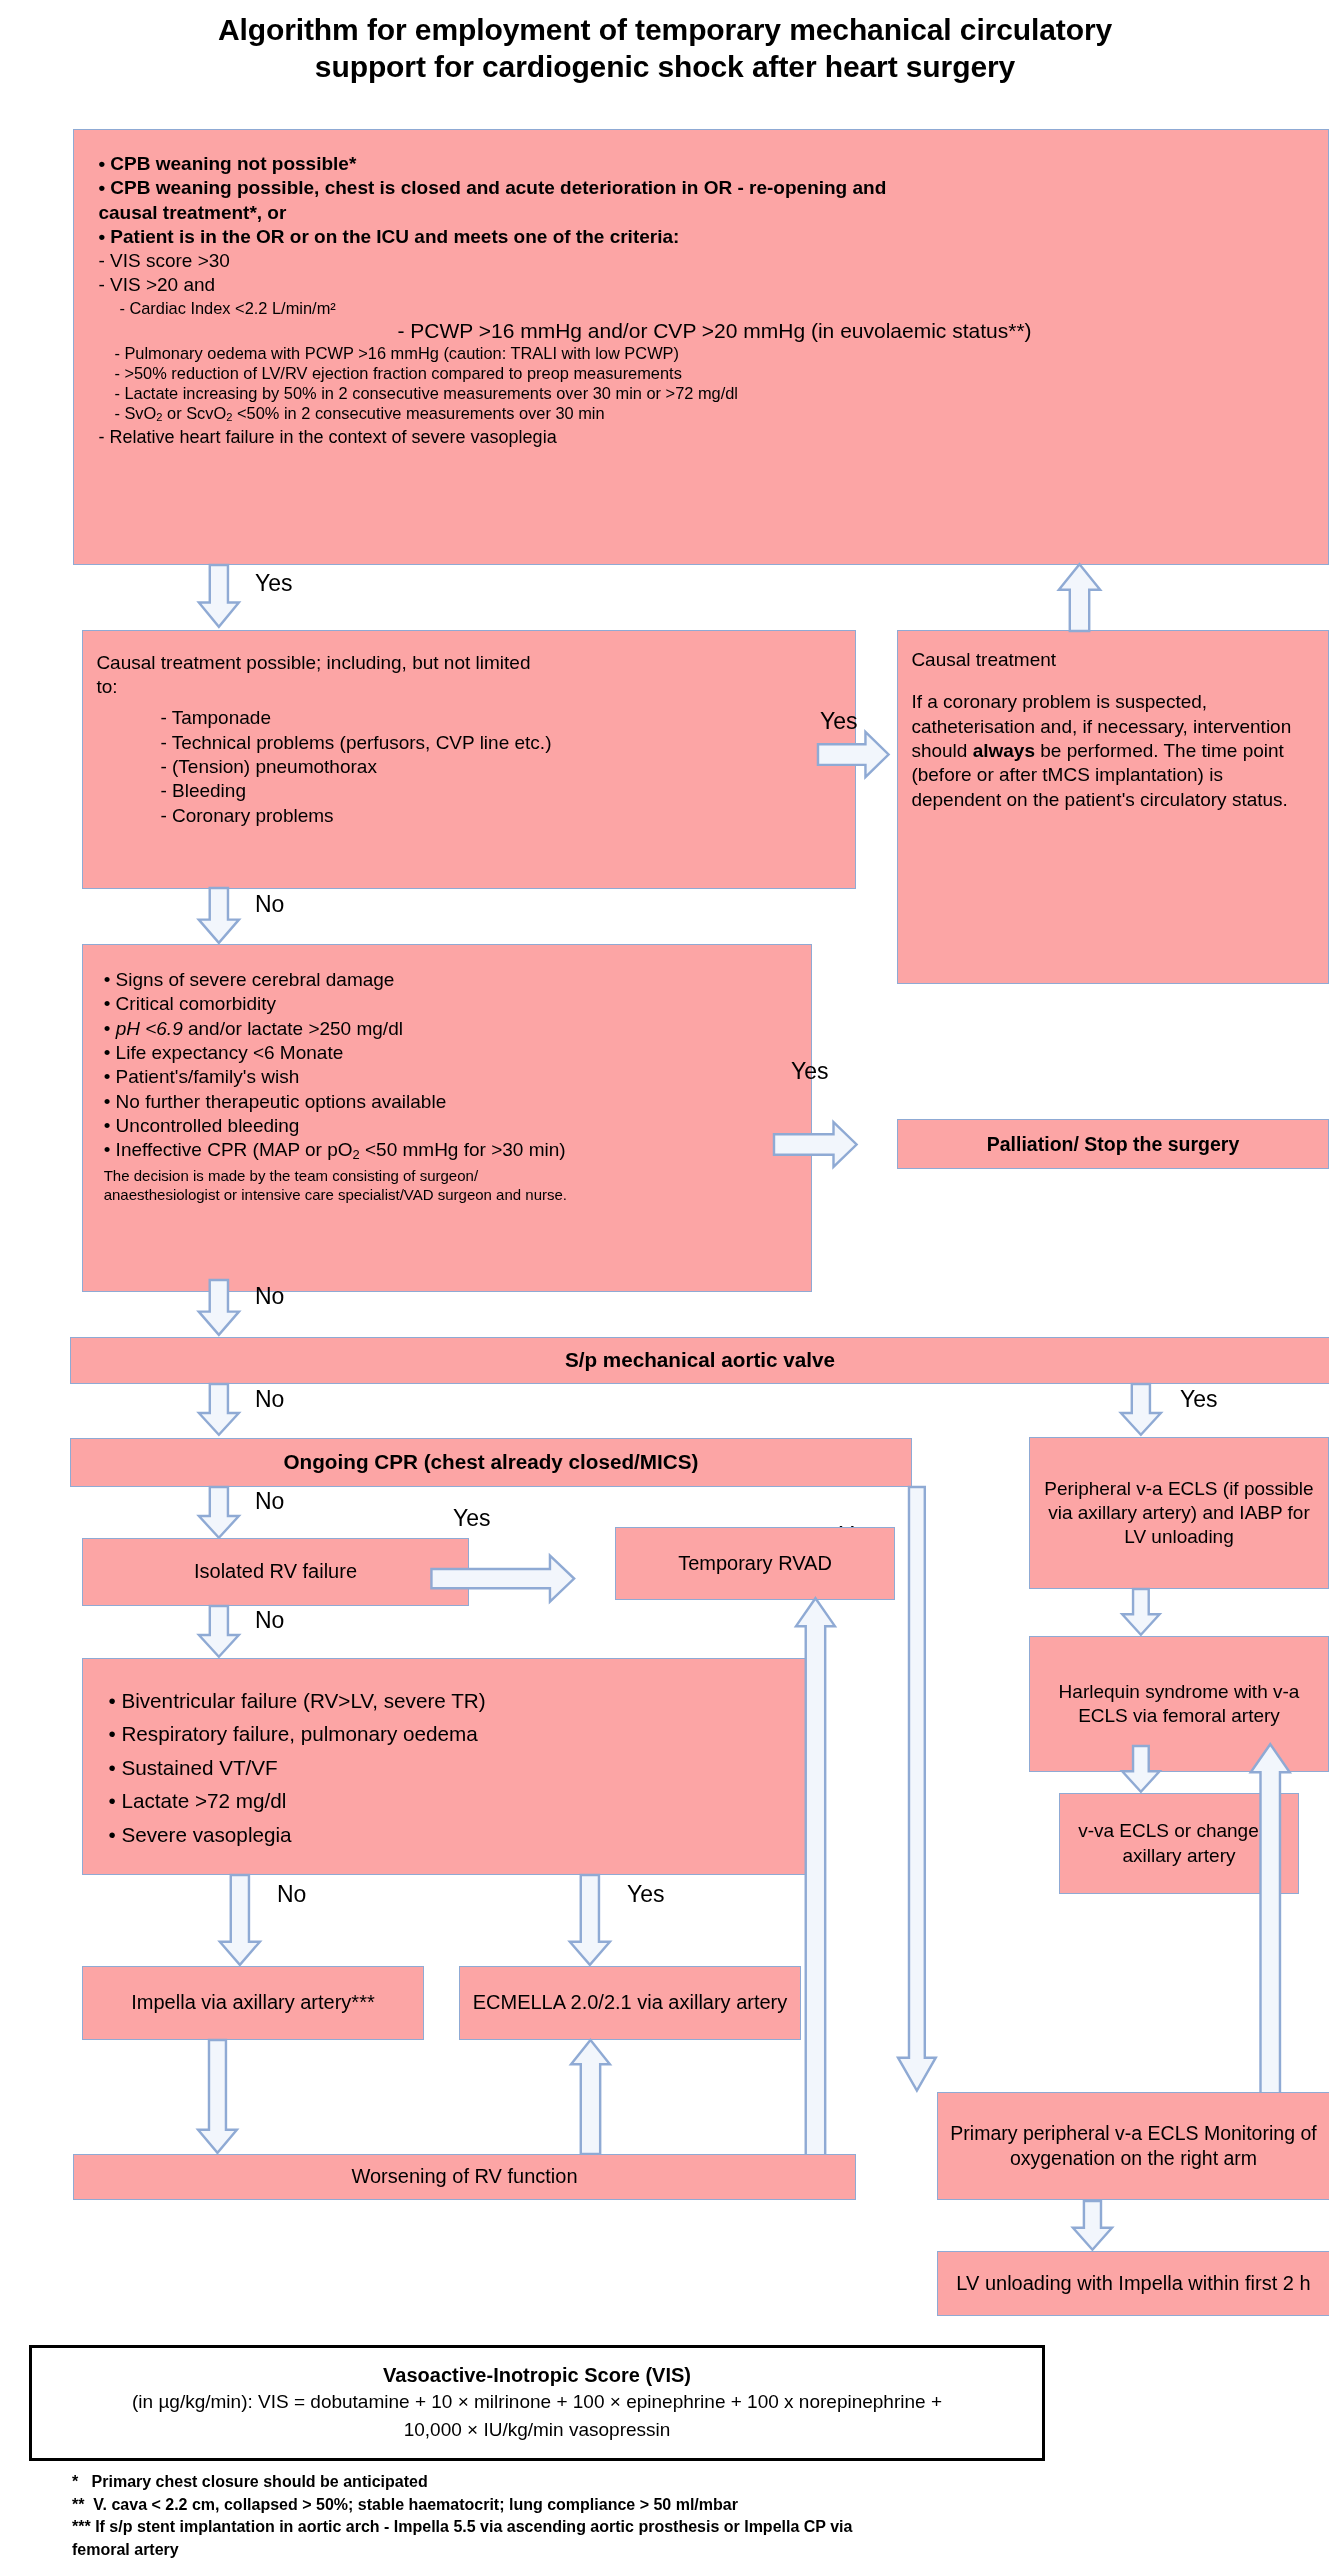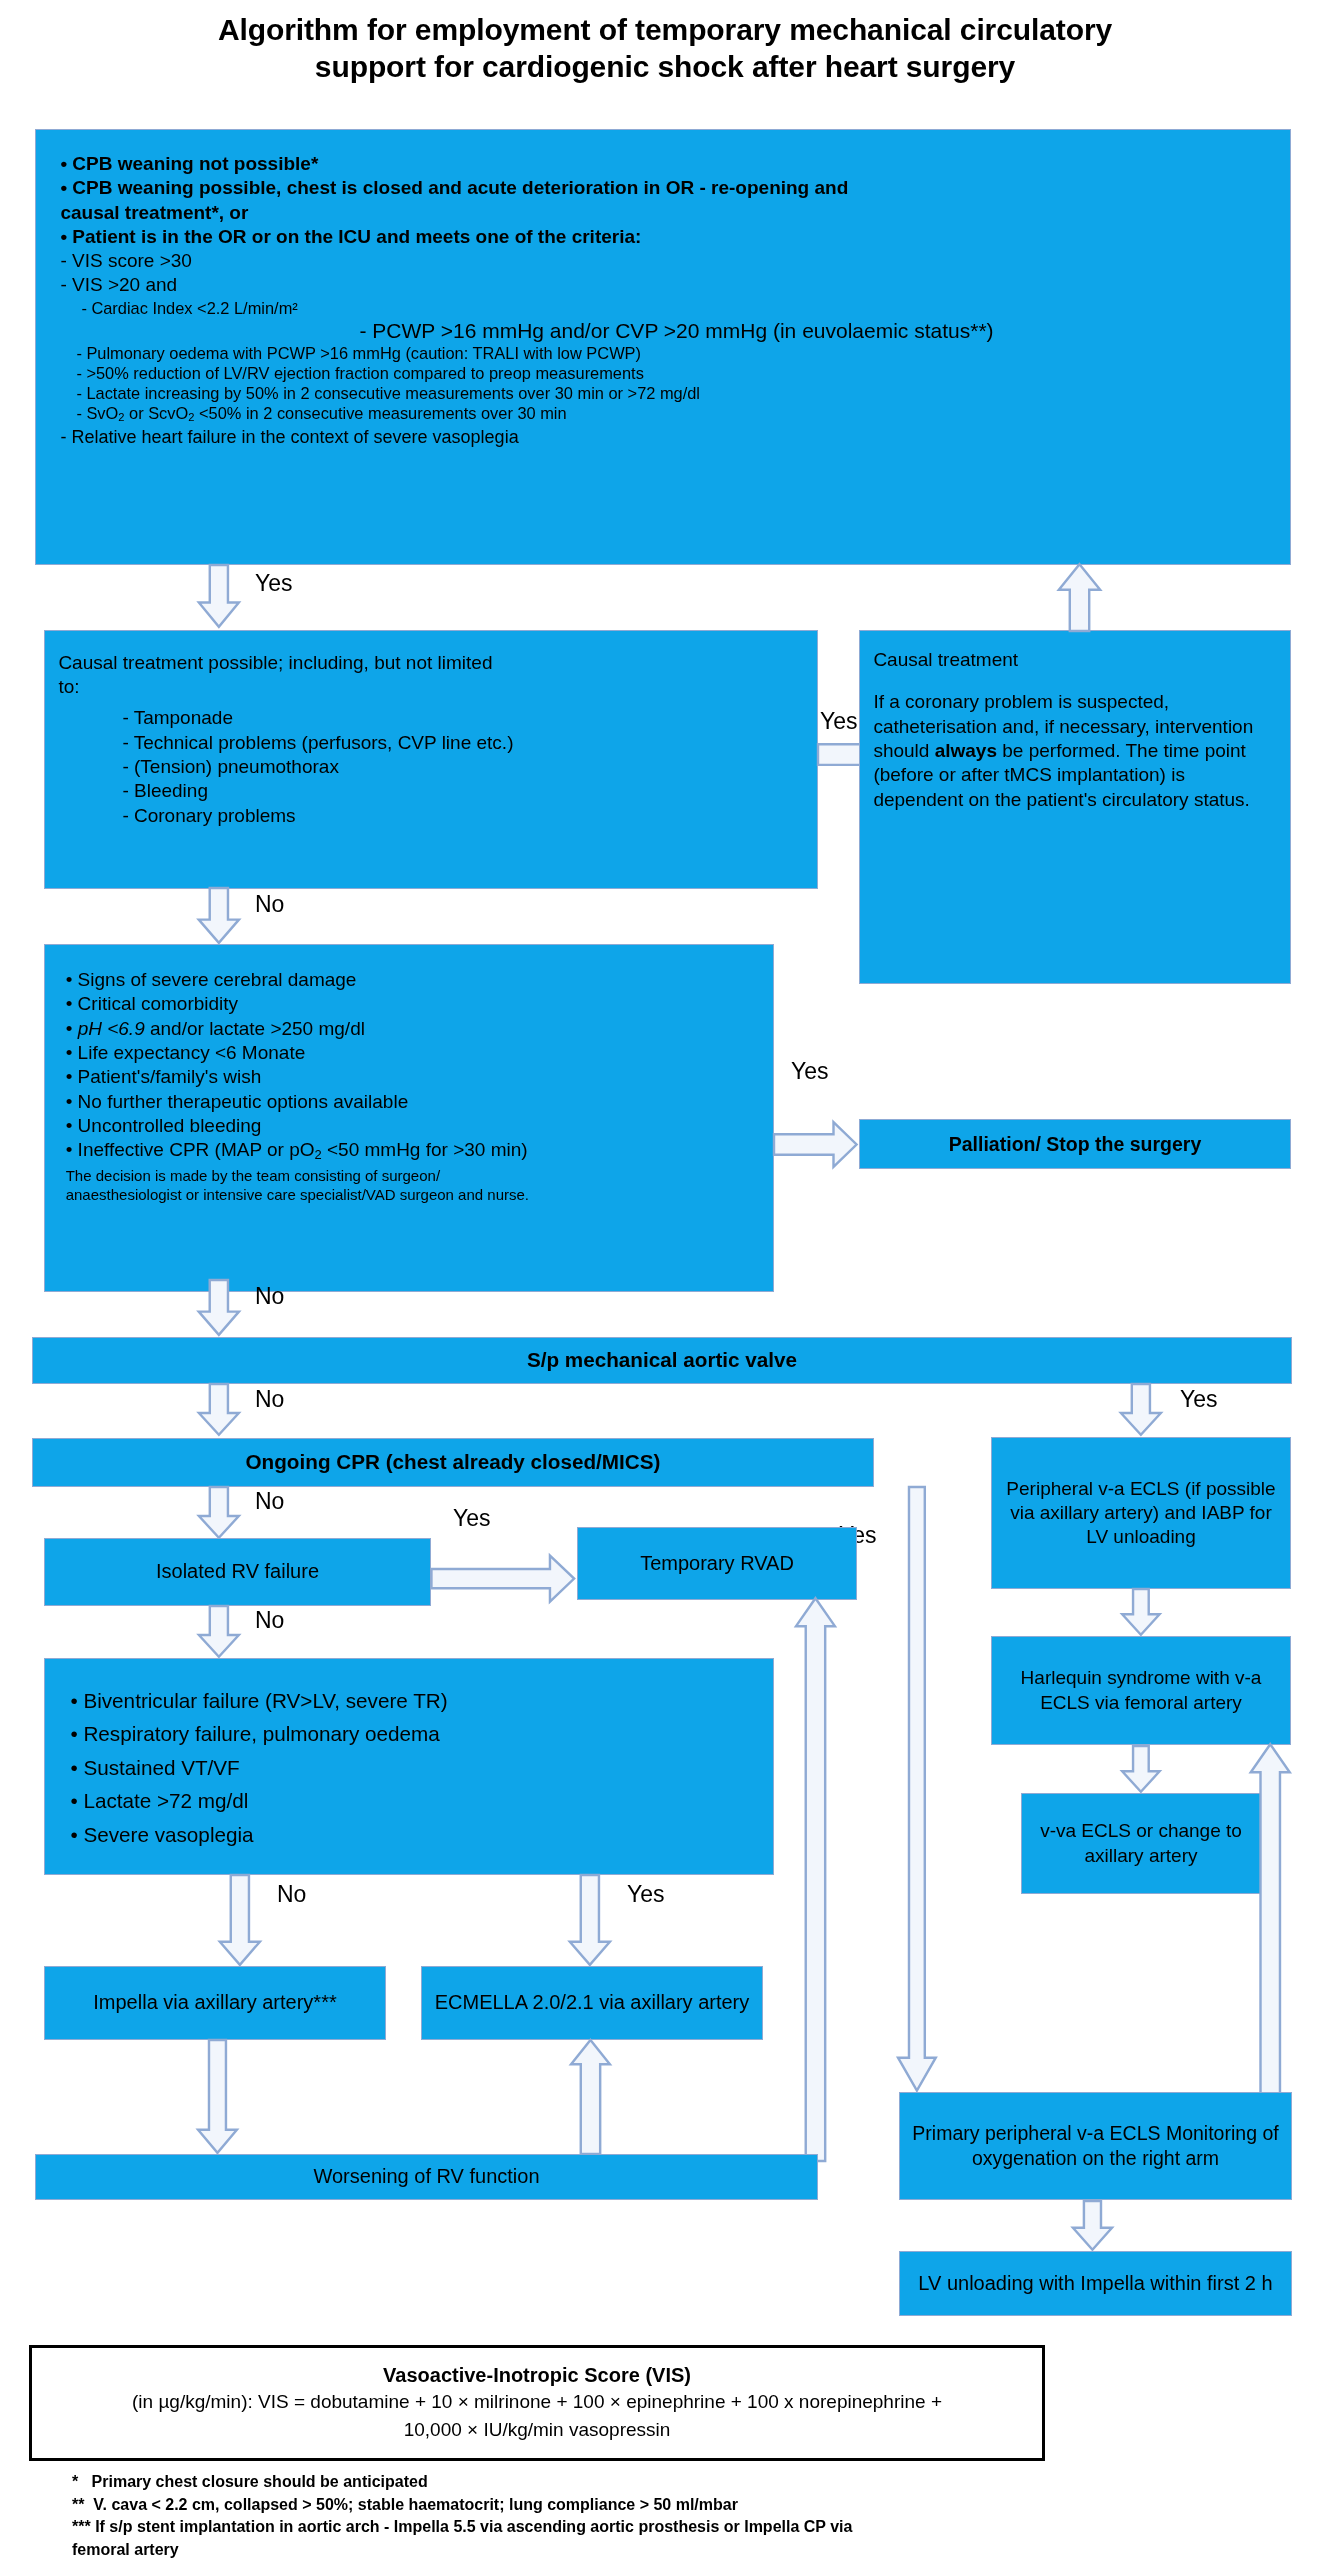--- a/index.html
+++ b/index.html
@@ -14,23 +14,23 @@
   
   .title{
     position:absolute;left:0;top:12px;width:1330px;
     text-align:center;font-weight:bold;font-size:30px;line-height:1.22;
     letter-spacing:-0.1px;
   }
 
   
   .box{
     position:absolute;box-sizing:border-box;
-    background:#0ea5e9;
+    background:#fca5a5;
     border:1.8px solid #8faad4;
-    font-size:19px;line-height:1.28;
+    font-size:19px;line-height:1.28;margin-left:38px;
   }
   .box.pad{padding:8.5px 13.4px;}
   .box.ctr{display:flex;align-items:center;justify-content:center;text-align:center;}
   .box.bold{font-weight:bold;}
 
   
   .visbox{
     position:absolute;box-sizing:border-box;
     background:#ffffff;border:3px solid #000000;
     display:flex;flex-direction:column;align-items:center;justify-content:center;
@@ -208,21 +208,21 @@
   <div class="box ctr" style="left:991px;top:1437px;width:300px;height:152px;font-size:19px;padding:0 9.7px;">
     <span>Peripheral v-a ECLS (if possible via axillary artery) and IABP  for LV unloading</span>
   </div>
 
   <div class="conn" style="left:1117px;top:1589px;width:55px;height:47px;">
     <svg width="55" height="47" viewBox="0 0 90 78">
       <polygon points="26,0 52,0 52,42 70,42 39,76 8,42 26,42" fill="#f2f6fc" stroke="#8faad4" stroke-width="4"></polygon>
     </svg>
   </div>
 
-  <div class="box ctr" style="left:991px;top:1636px;width:300px;height:109px;font-size:19px;padding:0 9.7px;">
+  <div class="box ctr" style="left:991px;top:1636px;width:300px;height:136px;font-size:19px;padding:0 9.7px;">
     <span>Harlequin syndrome with v-a ECLS via femoral artery</span>
   </div>
 
   <div class="conn" style="left:1117px;top:1746px;width:55px;height:47px;">
     <svg width="55" height="47" viewBox="0 0 90 78">
       <polygon points="26,0 52,0 52,42 70,42 39,76 8,42 26,42" fill="#f2f6fc" stroke="#8faad4" stroke-width="4"></polygon>
     </svg>
   </div>
 
   <div class="box ctr" style="left:1021px;top:1793px;width:240px;height:101px;font-size:19px;padding:0 8.5px;">

